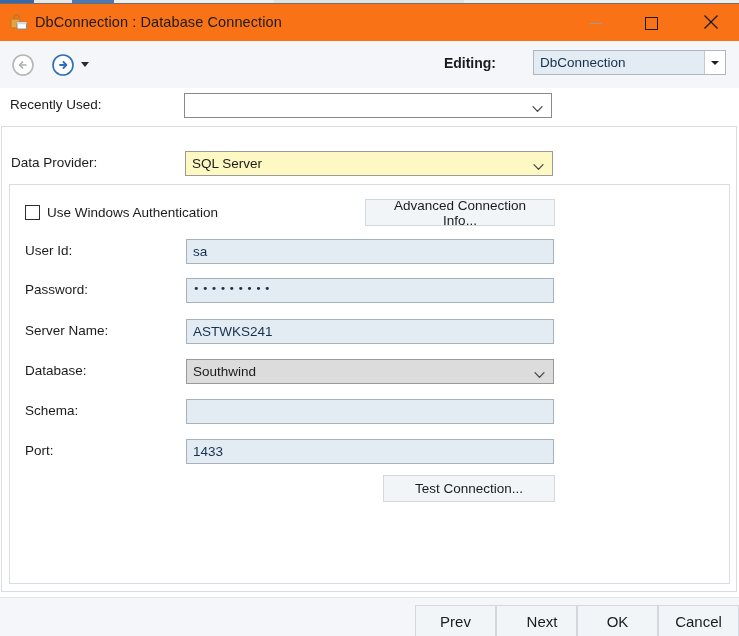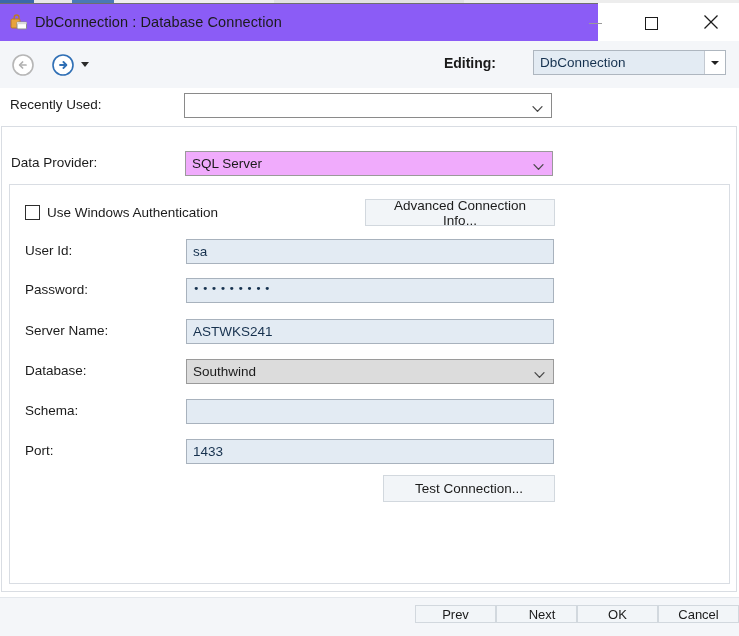--- a/index.html
+++ b/index.html
@@ -43,23 +43,23 @@
   .behind-strip .seg.b { left: 34px; width: 38px; background: #e8e8e8; }
   .behind-strip .seg.c { left: 72px; width: 42px; background: #4a79b5; }
   .behind-strip .seg.d { left: 114px; width: 160px; background: #efefef; }
   .behind-strip .seg.e { left: 274px; width: 190px; background: #e2e2e2; }
   .behind-strip .seg.f { left: 464px; width: 275px; background: #ededed; }
 
   
   .titlebar {
     position: absolute;
     top: 3px; left: 0;
-    width: 598px;
+    width: 739px;
     height: 38px;
-    background: #8b5cf6;
+    background: #f97316;
     border-top: 1px solid #6f6f6f;
   }
   .title-icon {
     position: absolute;
     left: 10px; top: 10px;
     width: 18px; height: 18px;
   }
   .title-text {
     position: absolute;
     left: 35px;
@@ -201,21 +201,21 @@
   .provider-label {
     position: absolute;
     left: 9px; top: 28px;
     font-size: 13.5px;
     color: #1b1b1b;
   }
   .provider-combo {
     position: absolute;
     left: 183px; top: 24px;
     width: 368px; height: 25px;
-    background: #f0abfc;
+    background: #fef9c3;
     border: 1px solid #9a9a9a;
     box-sizing: border-box;
   }
   .provider-combo .val {
     position: absolute;
     left: 6px; top: 4px;
     font-size: 13.5px;
     color: #1b1b1b;
   }
 
@@ -330,26 +330,26 @@
     position: absolute;
     top: 597px; left: 0;
     width: 739px;
     height: 39px;
     background: #f4f6f9;
     border-top: 1px solid #e3e7ec;
   }
   .footer-btn {
     position: absolute;
     top: 7px;
-    height: 18px;
+    height: 32px;
     background: #f2f5f8;
     border: 1px solid #d2d8de;
     box-sizing: border-box;
     font-family: "Liberation Sans", sans-serif;
-    font-size: 13px;
+    font-size: 15px;
     color: #1b1b1b;
     display: flex;
     align-items: center;
     justify-content: center;
     cursor: default;
     padding: 0;
   }
   .fb-prev   { left: 415px; width: 81px; }
   .fb-next   { left: 496px; width: 81px; padding-left: 11px; }
   .fb-ok     { left: 577px; width: 81px; }

